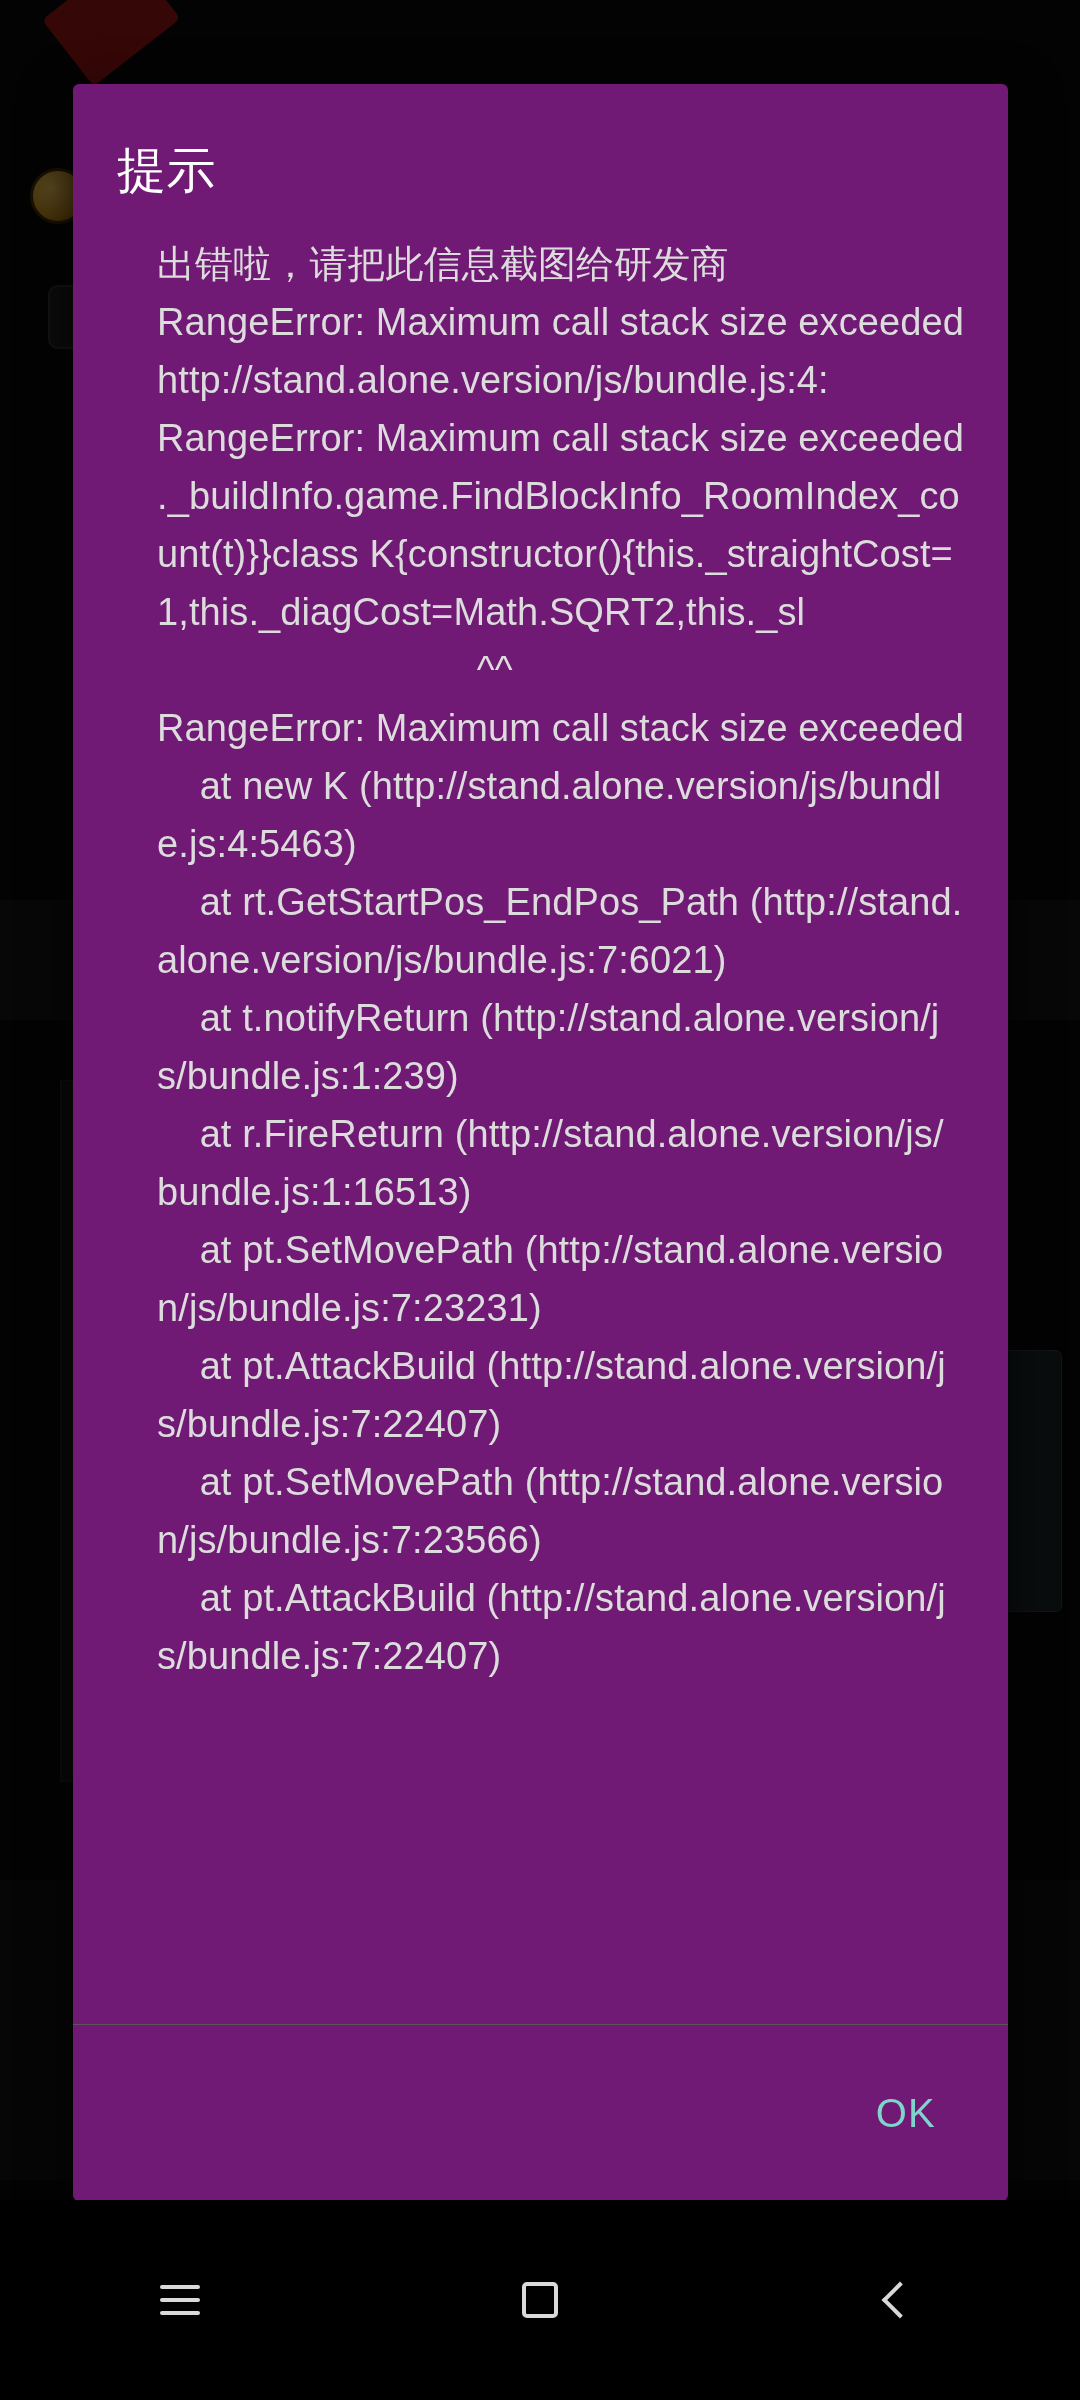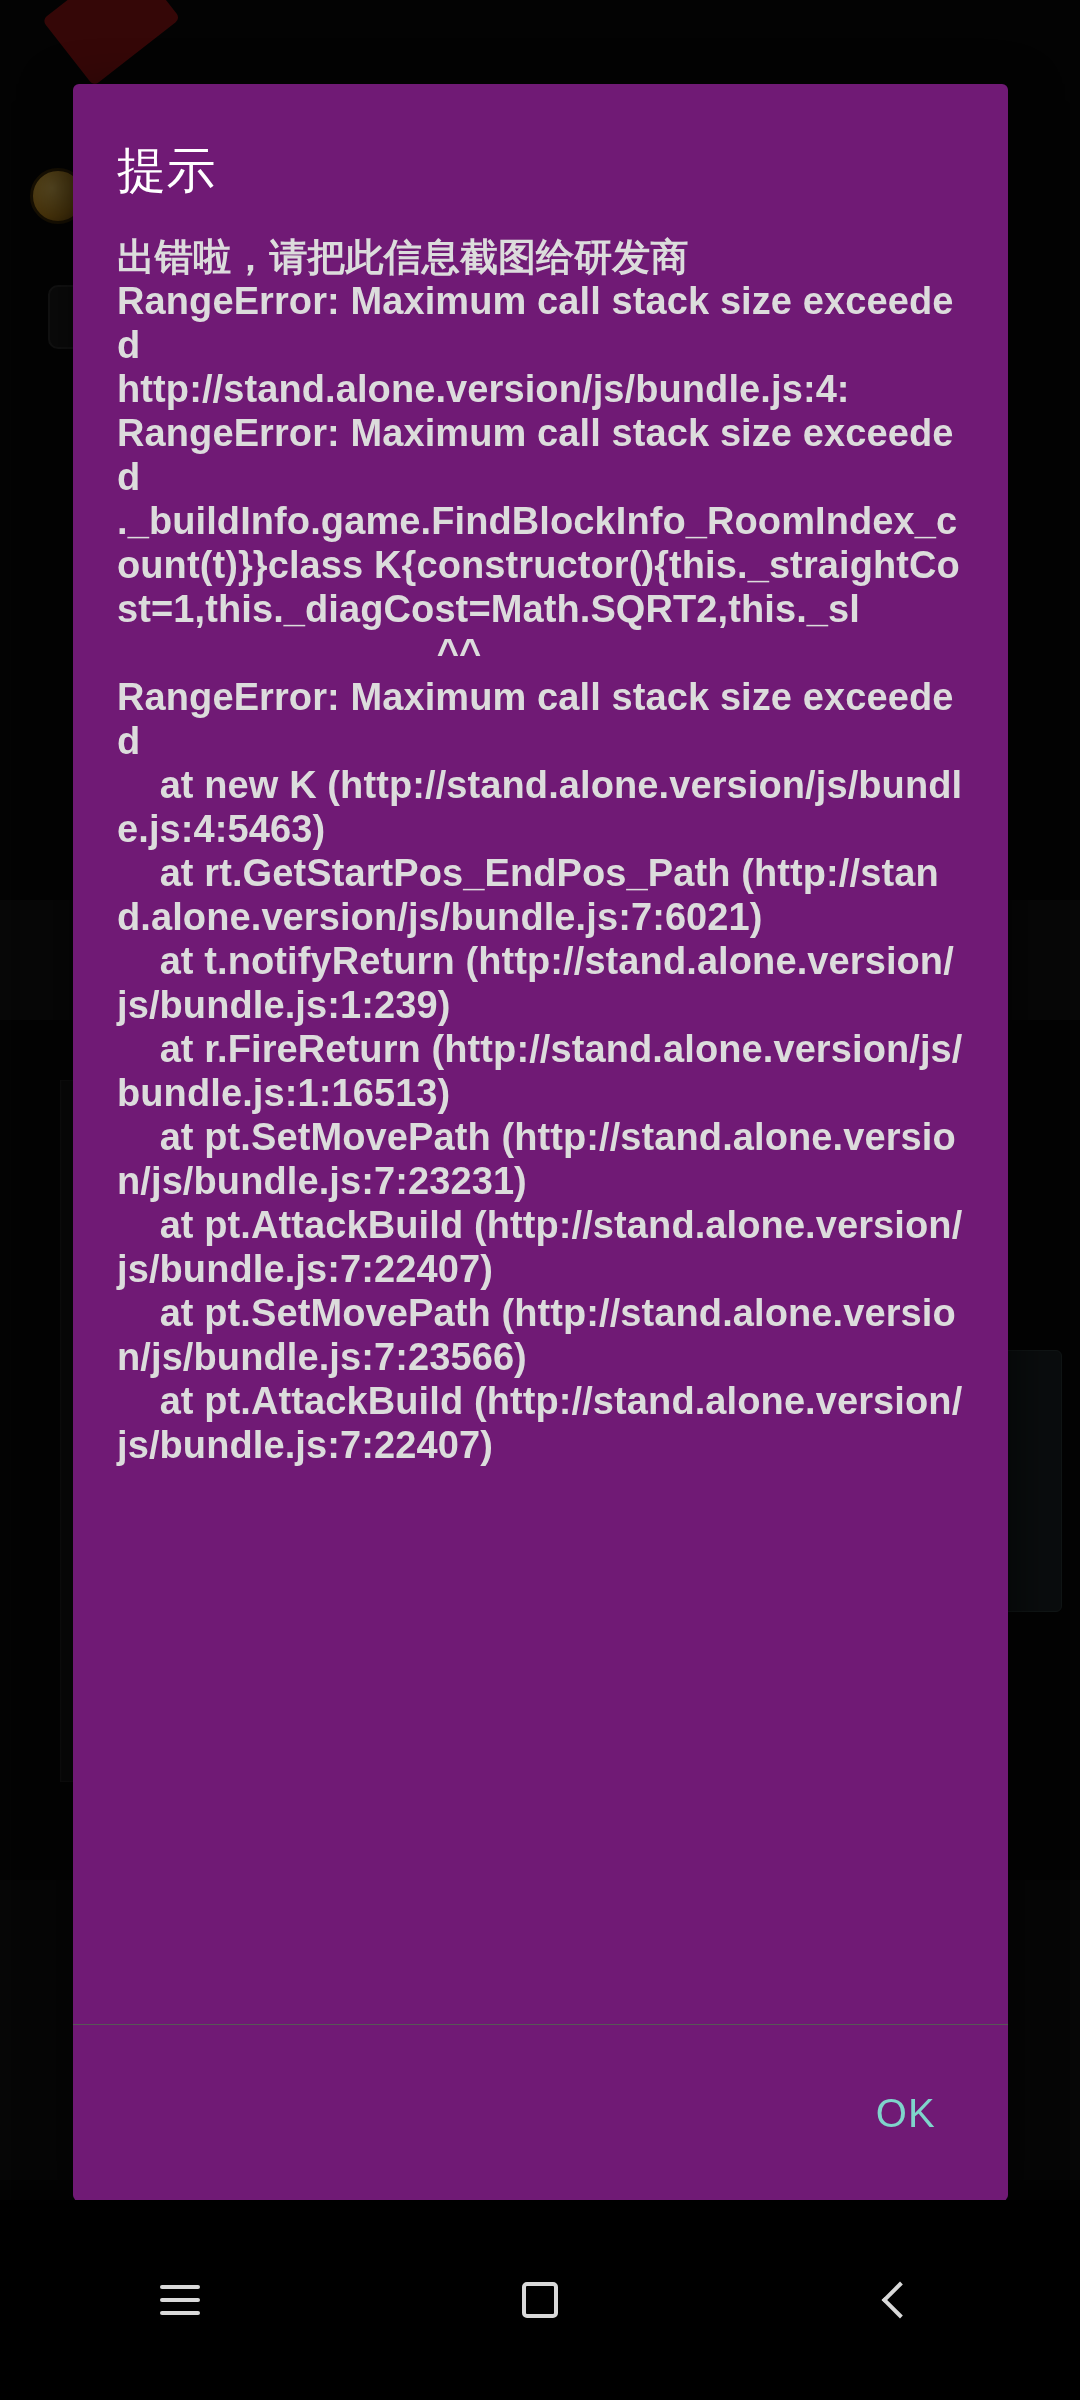--- a/index.html
+++ b/index.html
@@ -117,26 +117,27 @@
     flex: 1 1 auto;
     overflow: hidden;
     position: relative;
     margin-top: 35px;
     padding: 0 44px 0 44px;
   }
 
   #dialog-message {
     color: #dcdcdc;
     font-size: 38px;
-    line-height: 44px;
+    line-height: 58px;
     white-space: pre-wrap;
     word-break: break-all;
     overflow-wrap: anywhere;
     letter-spacing: 0.1px;
-    font-weight: 700;
+    font-weight: 400;
+    margin-left: 40px;
   }
 
   #dialog-divider {
     flex: 0 0 auto;
     height: 1px;
     background: #575757;
     margin: 0;
   }
 
   #dialog-actions {

